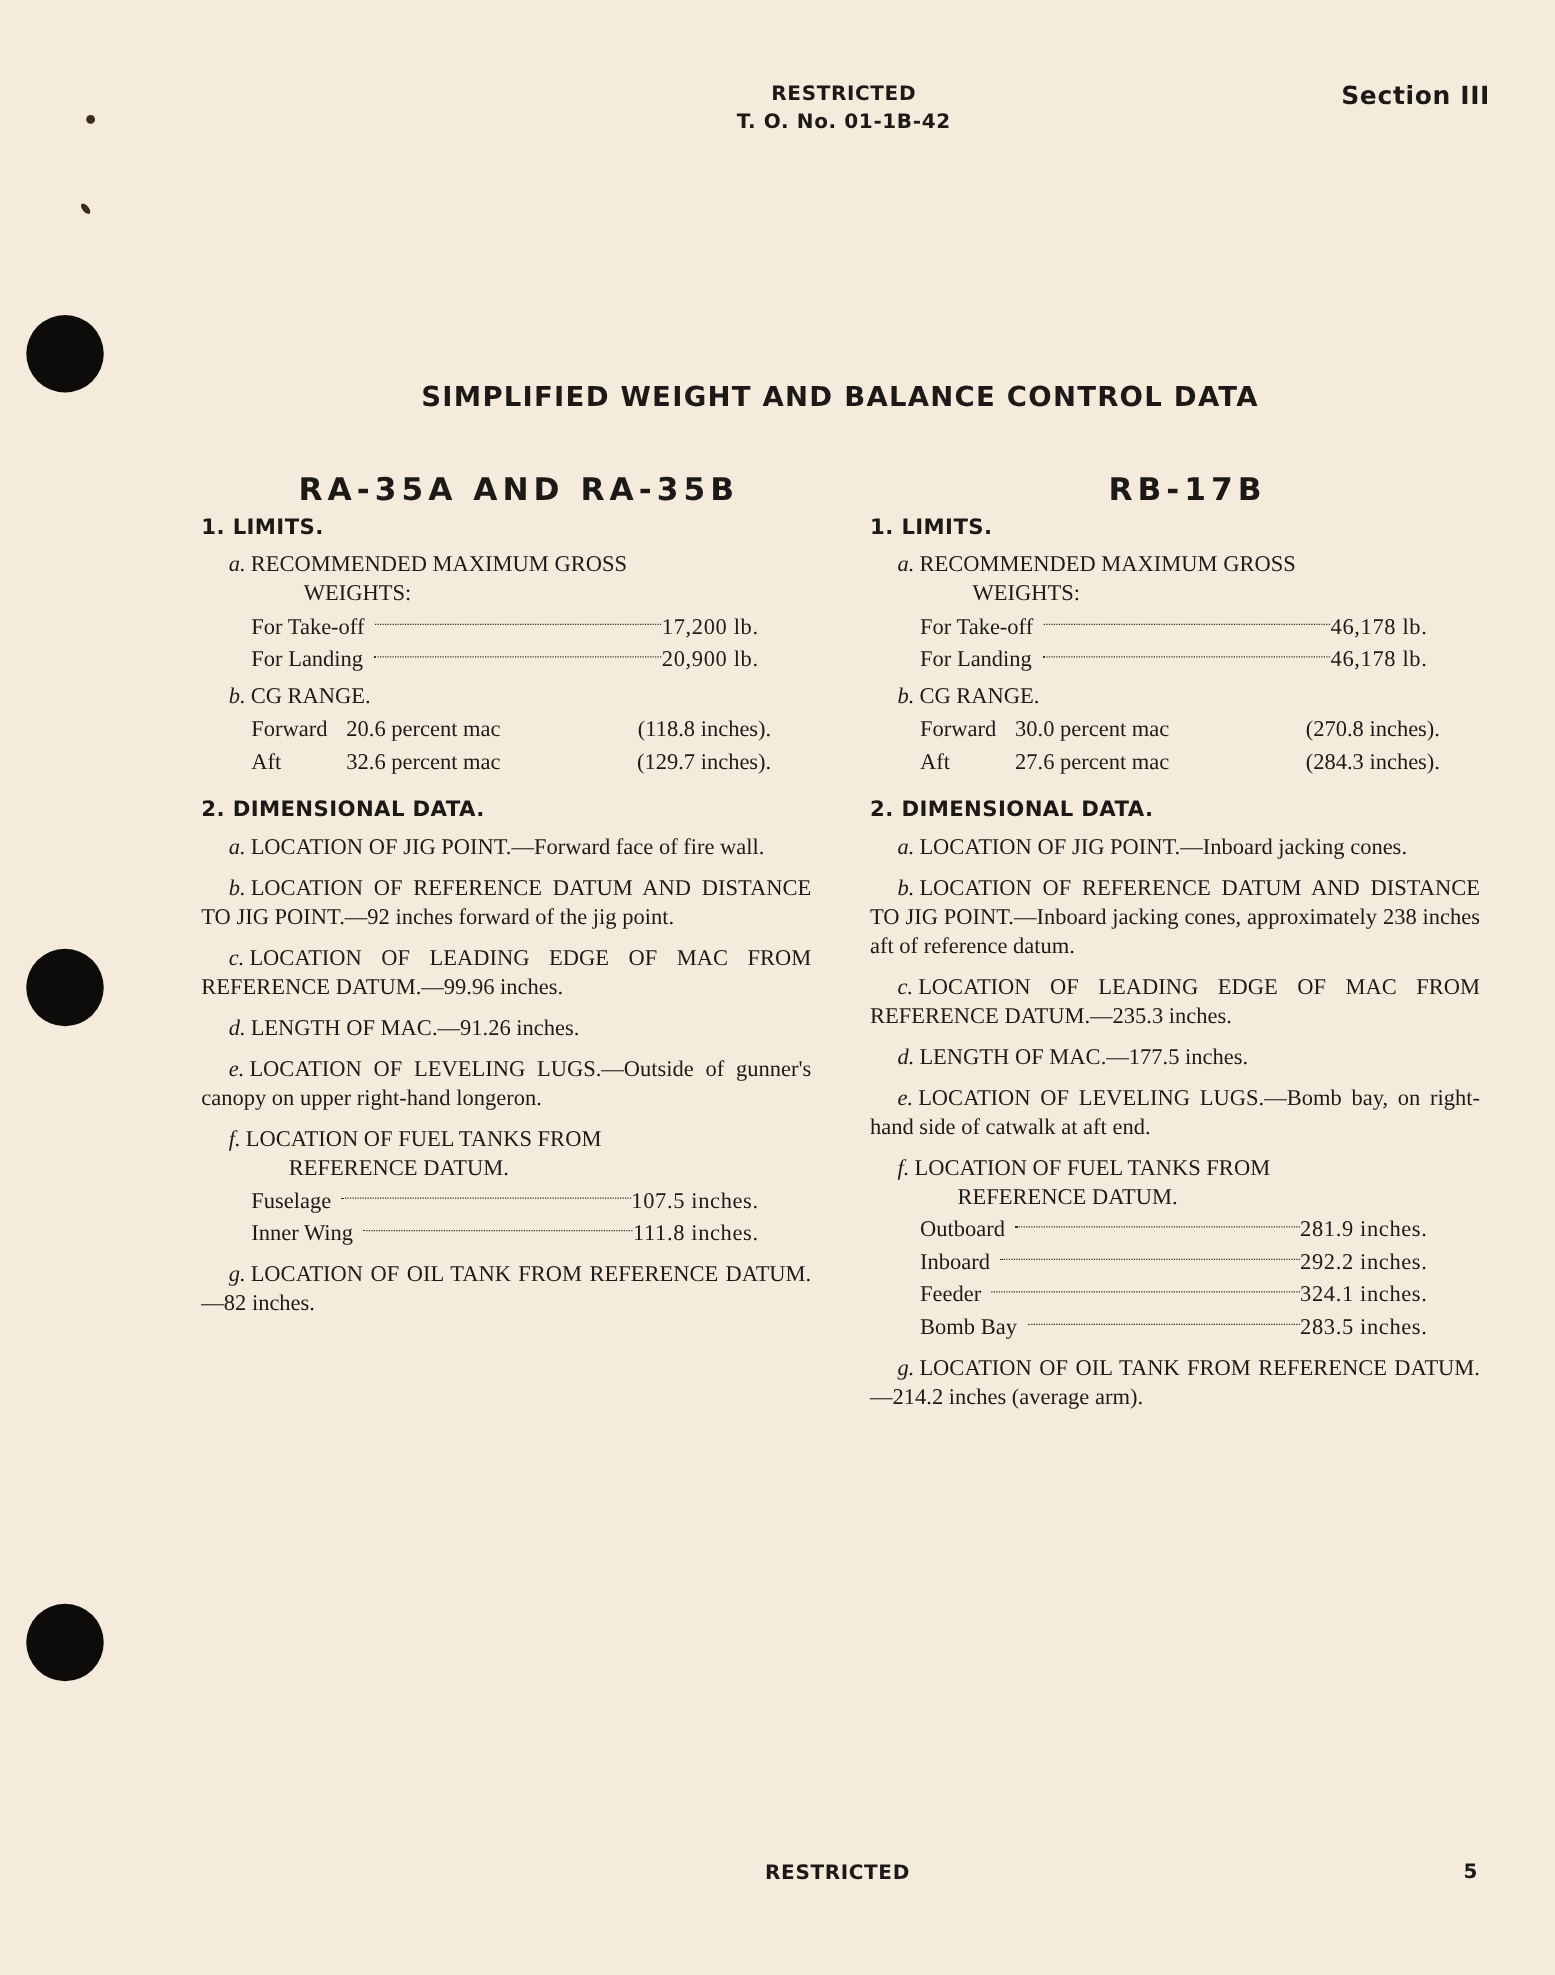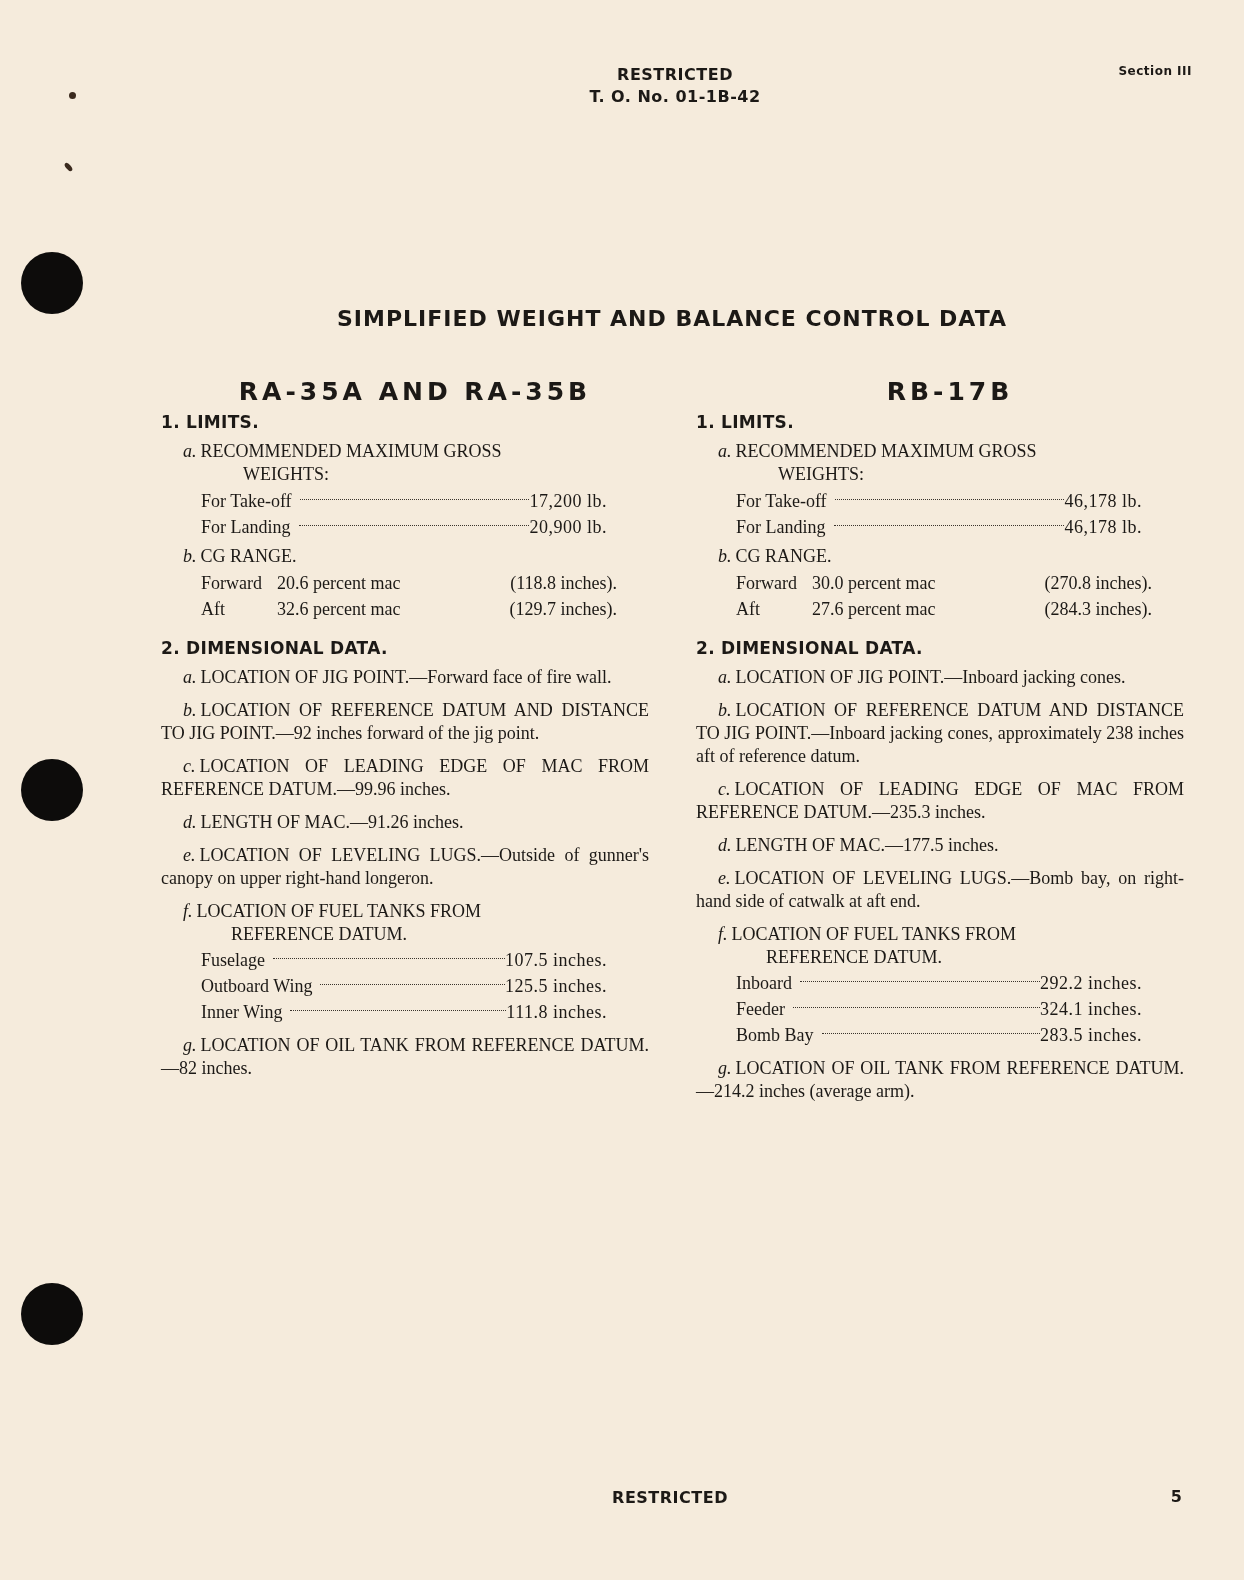--- a/index.html
+++ b/index.html
@@ -14,21 +14,21 @@
   .sans { font-family: "DejaVu Sans", "Liberation Sans", sans-serif; font-weight: bold; }
   .hole {
     position: absolute; width: 62px; height: 62px; border-radius: 50%;
     background: #0d0c0b; left: 21px;
   }
   .speck { position: absolute; background: #3b2a1e; border-radius: 50%; }
   .hdr-center {
     position: absolute; top: 64px; left: 560px; width: 230px;
     text-align: center; font-size: 16px; line-height: 22px; letter-spacing: 0.5px;
   }
-  .hdr-right { position: absolute; top: 64px; right: 52px; font-size: 12px; letter-spacing: 0.5px; text-align: right; }
+  .hdr-right { position: absolute; top: 64px; right: 52px; font-size: 20px; letter-spacing: 0.5px; text-align: right; }
   .title {
     position: absolute; top: 306px; left: 0; width: 1344px;
     text-align: center; font-size: 22px; letter-spacing: 1px;
   }
   .col { position: absolute; top: 380px; width: 488px; font-size: 18px; line-height: 23px; }
   .col.left { left: 161px; }
   .col.right { left: 696px; }
   .model {
     text-align: center; font-size: 25px; letter-spacing: 4px;
     font-weight: 900; margin: 0 0 8px 0; padding-left: 20px;
@@ -107,25 +107,20 @@
   <p class="para"><span class="it">e.</span><span>LOCATION OF LEVELING LUGS.—Outside of gunner's canopy on upper right-hand longeron.</span></p>
   <div class="fuel-head">
     <span class="it">f.</span><span>LOCATION OF FUEL TANKS FROM</span>
     <span class="cont">REFERENCE DATUM.</span>
   </div>
   <div class="row">
       <span class="lbl">Fuselage</span>
       <span class="dots"></span>
       <span class="val">107.5 inches.</span>
     </div>
-  <div class="row">
-      <span class="lbl">Outboard Wing</span>
-      <span class="dots"></span>
-      <span class="val">125.5 inches.</span>
-    </div>
   <div class="row" style="margin-bottom:10px;">
       <span class="lbl">Inner Wing</span>
       <span class="dots"></span>
       <span class="val">111.8 inches.</span>
     </div>
   <p class="para"><span class="it">g.</span><span>LOCATION OF OIL TANK FROM REFERENCE DATUM.—82 inches.</span></p>
 </div>
 
 <div class="col right">
   <div class="model sans">RB-17B</div>
@@ -162,20 +157,25 @@
   <p class="para"><span class="it">a.</span><span>LOCATION OF JIG POINT.—Inboard jacking cones.</span></p>
   <p class="para"><span class="it">b.</span><span>LOCATION OF REFERENCE DATUM AND DISTANCE TO JIG POINT.—Inboard jacking cones, approximately 238 inches aft of reference datum.</span></p>
   <p class="para"><span class="it">c.</span><span>LOCATION OF LEADING EDGE OF MAC FROM REFERENCE DATUM.—235.3 inches.</span></p>
   <p class="para"><span class="it">d.</span><span>LENGTH OF MAC.—177.5 inches.</span></p>
   <p class="para"><span class="it">e.</span><span>LOCATION OF LEVELING LUGS.—Bomb bay, on right-hand side of catwalk at aft end.</span></p>
   <div class="fuel-head">
     <span class="it">f.</span><span>LOCATION OF FUEL TANKS FROM</span>
     <span class="cont">REFERENCE DATUM.</span>
   </div>
   <div class="row">
+      <span class="lbl">Outboard</span>
+      <span class="dots"></span>
+      <span class="val">281.9 inches.</span>
+    </div>
+  <div class="row">
       <span class="lbl">Inboard</span>
       <span class="dots"></span>
       <span class="val">292.2 inches.</span>
     </div>
   <div class="row">
       <span class="lbl">Feeder</span>
       <span class="dots"></span>
       <span class="val">324.1 inches.</span>
     </div>
   <div class="row" style="margin-bottom:10px;">

